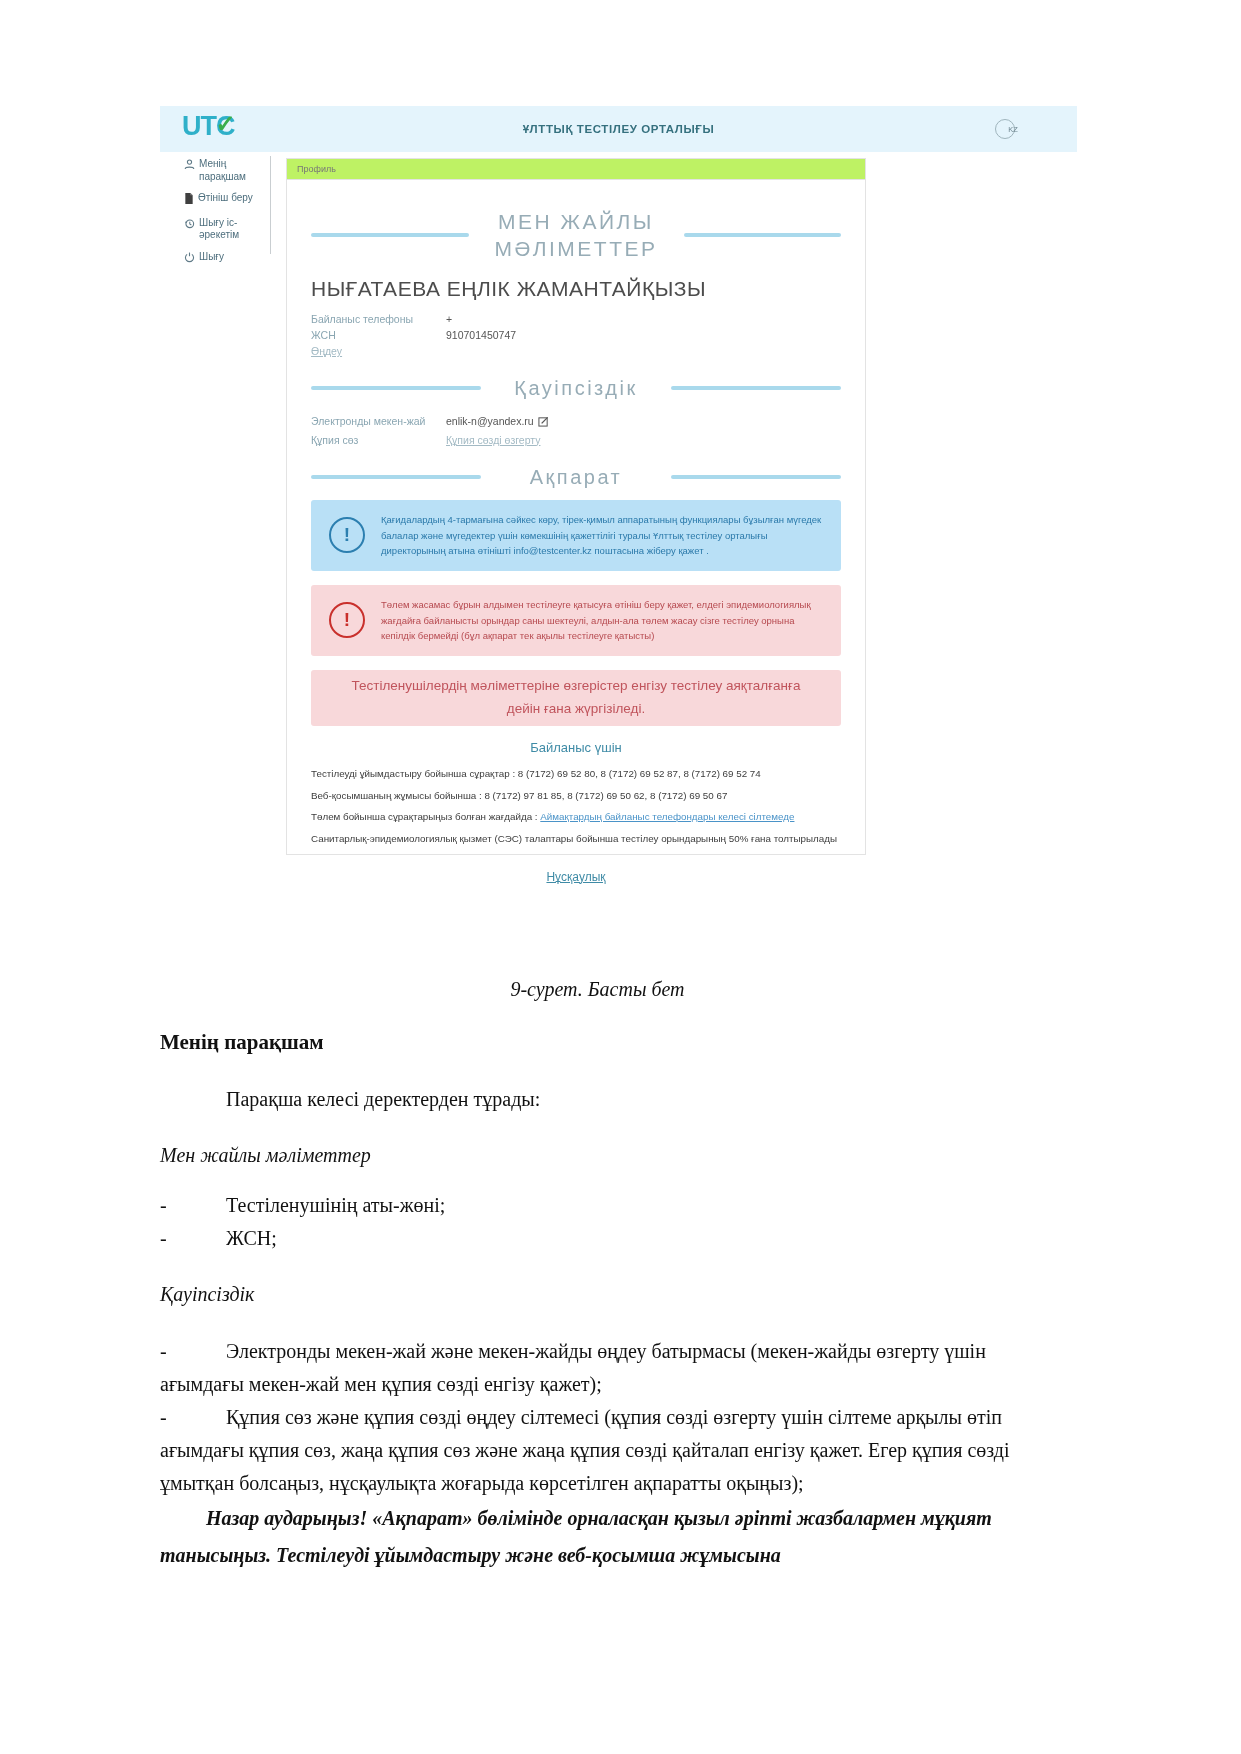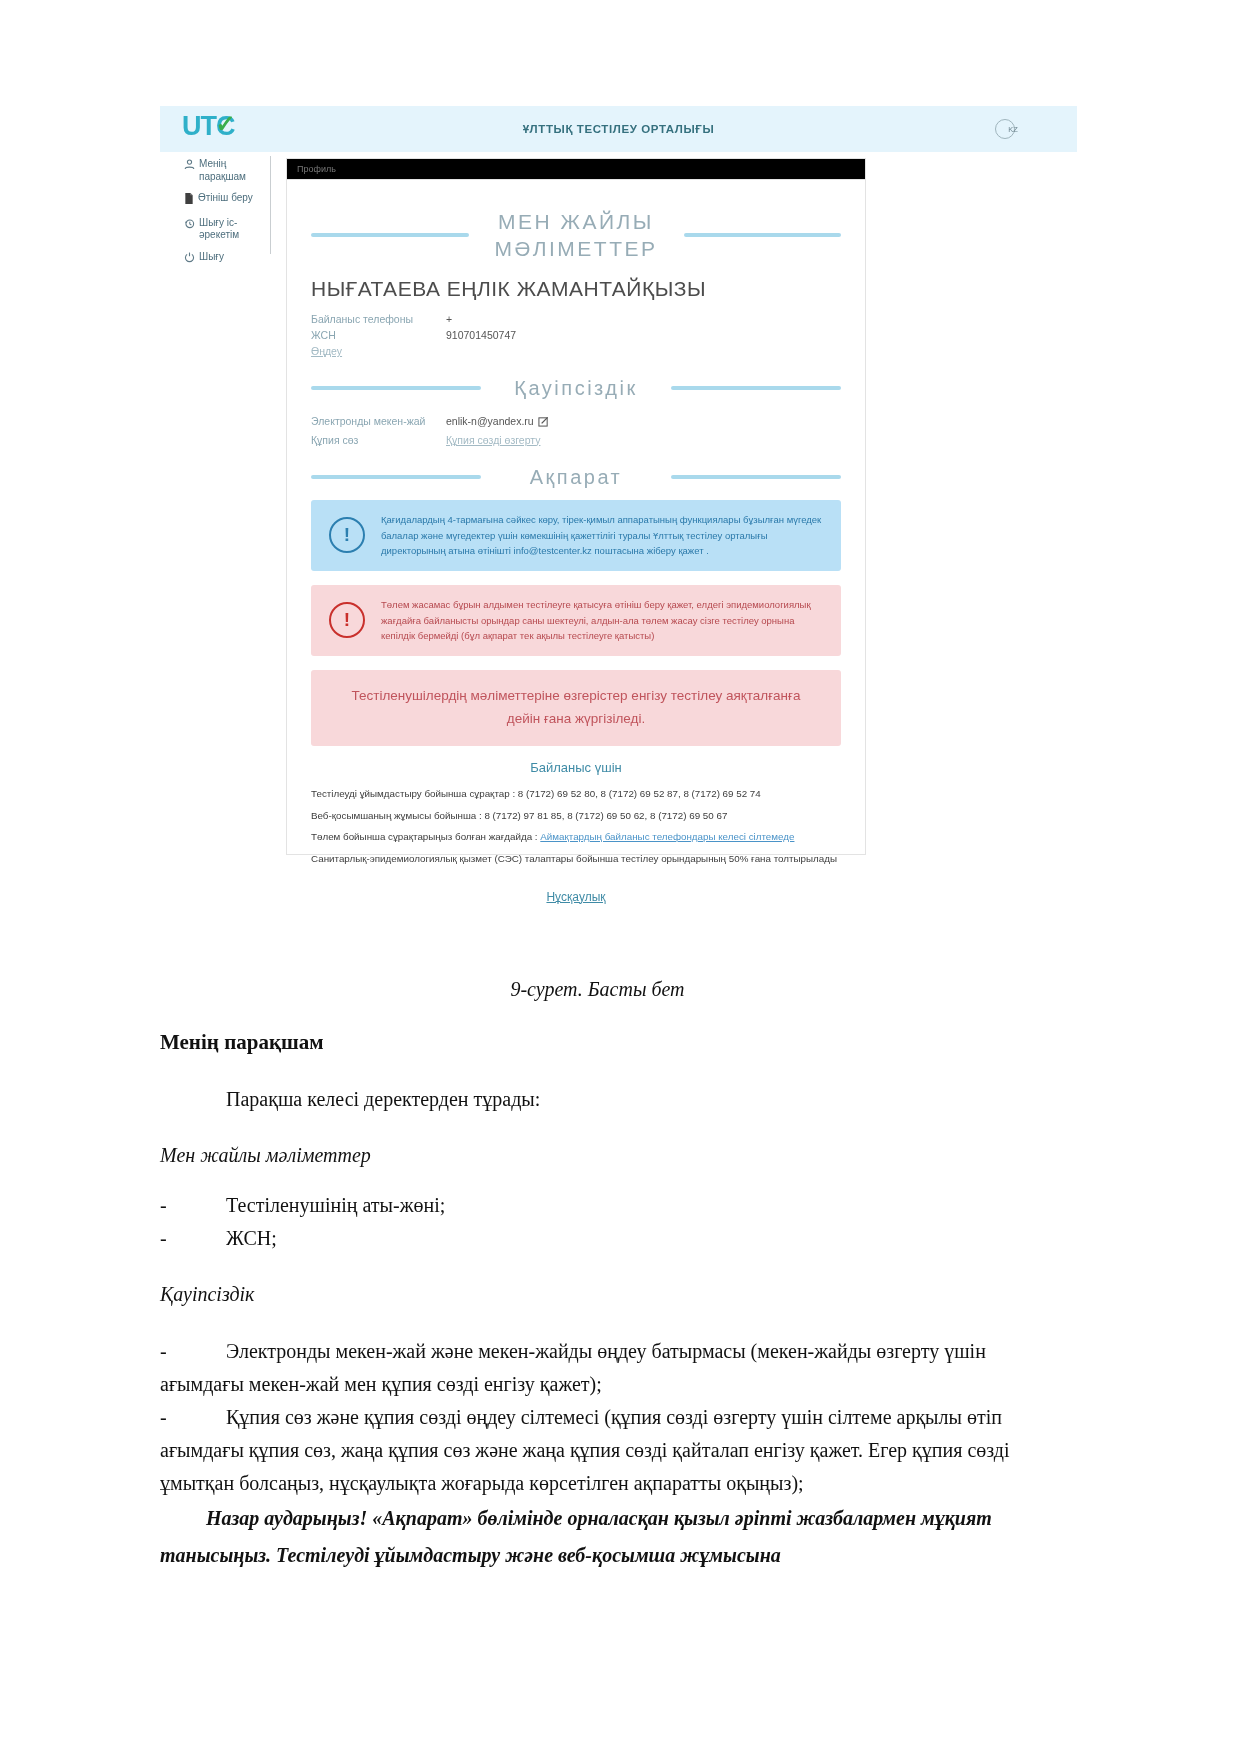--- a/index.html
+++ b/index.html
@@ -19,21 +19,21 @@
   .lang-btn { position:absolute; right:62px; top:13px; width:20px; height:20px; border:1px solid #9fb4bc; border-radius:50%;
               display:flex; align-items:center; justify-content:center; font-size:7.5px; color:#6d858f; background:transparent;padding-left:16px; }
 
   .sidebar { position:absolute; top:52px; left:24px; width:88px; }
   .side-item { display:flex; gap:4px; margin-bottom:9px; font-size:10px; color:#4d6e7d; line-height:1.25; cursor:pointer; }
   .side-item svg { flex:0 0 auto; margin-top:1px; }
   .side-divider { position:absolute; top:50px; left:110px; width:1px; height:98px; background:#c9ced1; }
 
   .panel { position:absolute; top:52px; left:126px; width:580px; height:697px;
            background:#fff; border:1px solid #e3e3e3; }
-  .tabbar { height:21px; background:#000000; border-bottom:1px solid #e3e3e3;
+  .tabbar { height:21px; background:#bef264; border-bottom:1px solid #e3e3e3;
             display:flex; align-items:center; padding-left:10px; font-size:9px; color:#777; }
   .panel-inner { padding:20px 24px 0 24px; }
 
   .sec { display:flex; align-items:center; gap:20px; margin:8px 0 10px 0; }
   .sec .line { flex:1; height:4px; background:#a9d9ec; border-radius:2px; }
   .sec .txt { text-align:center; color:#97acb6; font-weight:300; letter-spacing:2.5px; font-size:21px; line-height:1.3; }
   .sec .txt.wrap { width:175px; }
   .sec .txt.single { min-width:150px; font-size:20px; }
 
   .full-name { font-size:21px; color:#4c4c4c; letter-spacing:0.5px; margin:14px 0 10px 0; }
@@ -48,21 +48,21 @@
   .notice.blue { background:#b9e0f6; }
   .notice.pink { background:#f8d8da; }
   .bang { flex:0 0 36px; width:36px; height:36px; border-radius:50%; display:flex; align-items:center; justify-content:center;
           font-size:19px; font-weight:bold; }
   .bang.blue { border:2px solid #2c7fb0; color:#2c7fb0; }
   .bang.red  { border:2px solid #c9302c; color:#c9302c; }
   .notice-text { font-size:9.5px; line-height:1.65; }
   .notice.blue .notice-text { color:#2a79aa; }
   .notice.pink .notice-text { color:#b6494f; }
 
-  .notice-center { background:#f8d8da; border-radius:3px; padding:15px 40px; margin:14px 0; text-align:center;
+  .notice-center { background:#f8d8da; border-radius:3px; padding:5px 40px; margin:14px 0; text-align:center;
                    color:#c0545c; font-size:13.5px; line-height:1.7; }
 
   .contact-head { text-align:center; color:#3f8ba6; font-size:13px; margin:14px 0 12px 0; }
   .contact-line { font-size:9.8px; color:#3c3c3c; margin:7px 0; line-height:1.5; }
   .contact-link { color:#4a93c8; text-decoration:underline; cursor:pointer; }
   .manual { text-align:center; margin:20px 0 0 0; }
   .manual a { color:#3f8ba6; font-size:12px; text-decoration:underline; cursor:pointer; }
 
   
   .caption { width:875px; margin:114px 0 0 160px; text-align:center;

